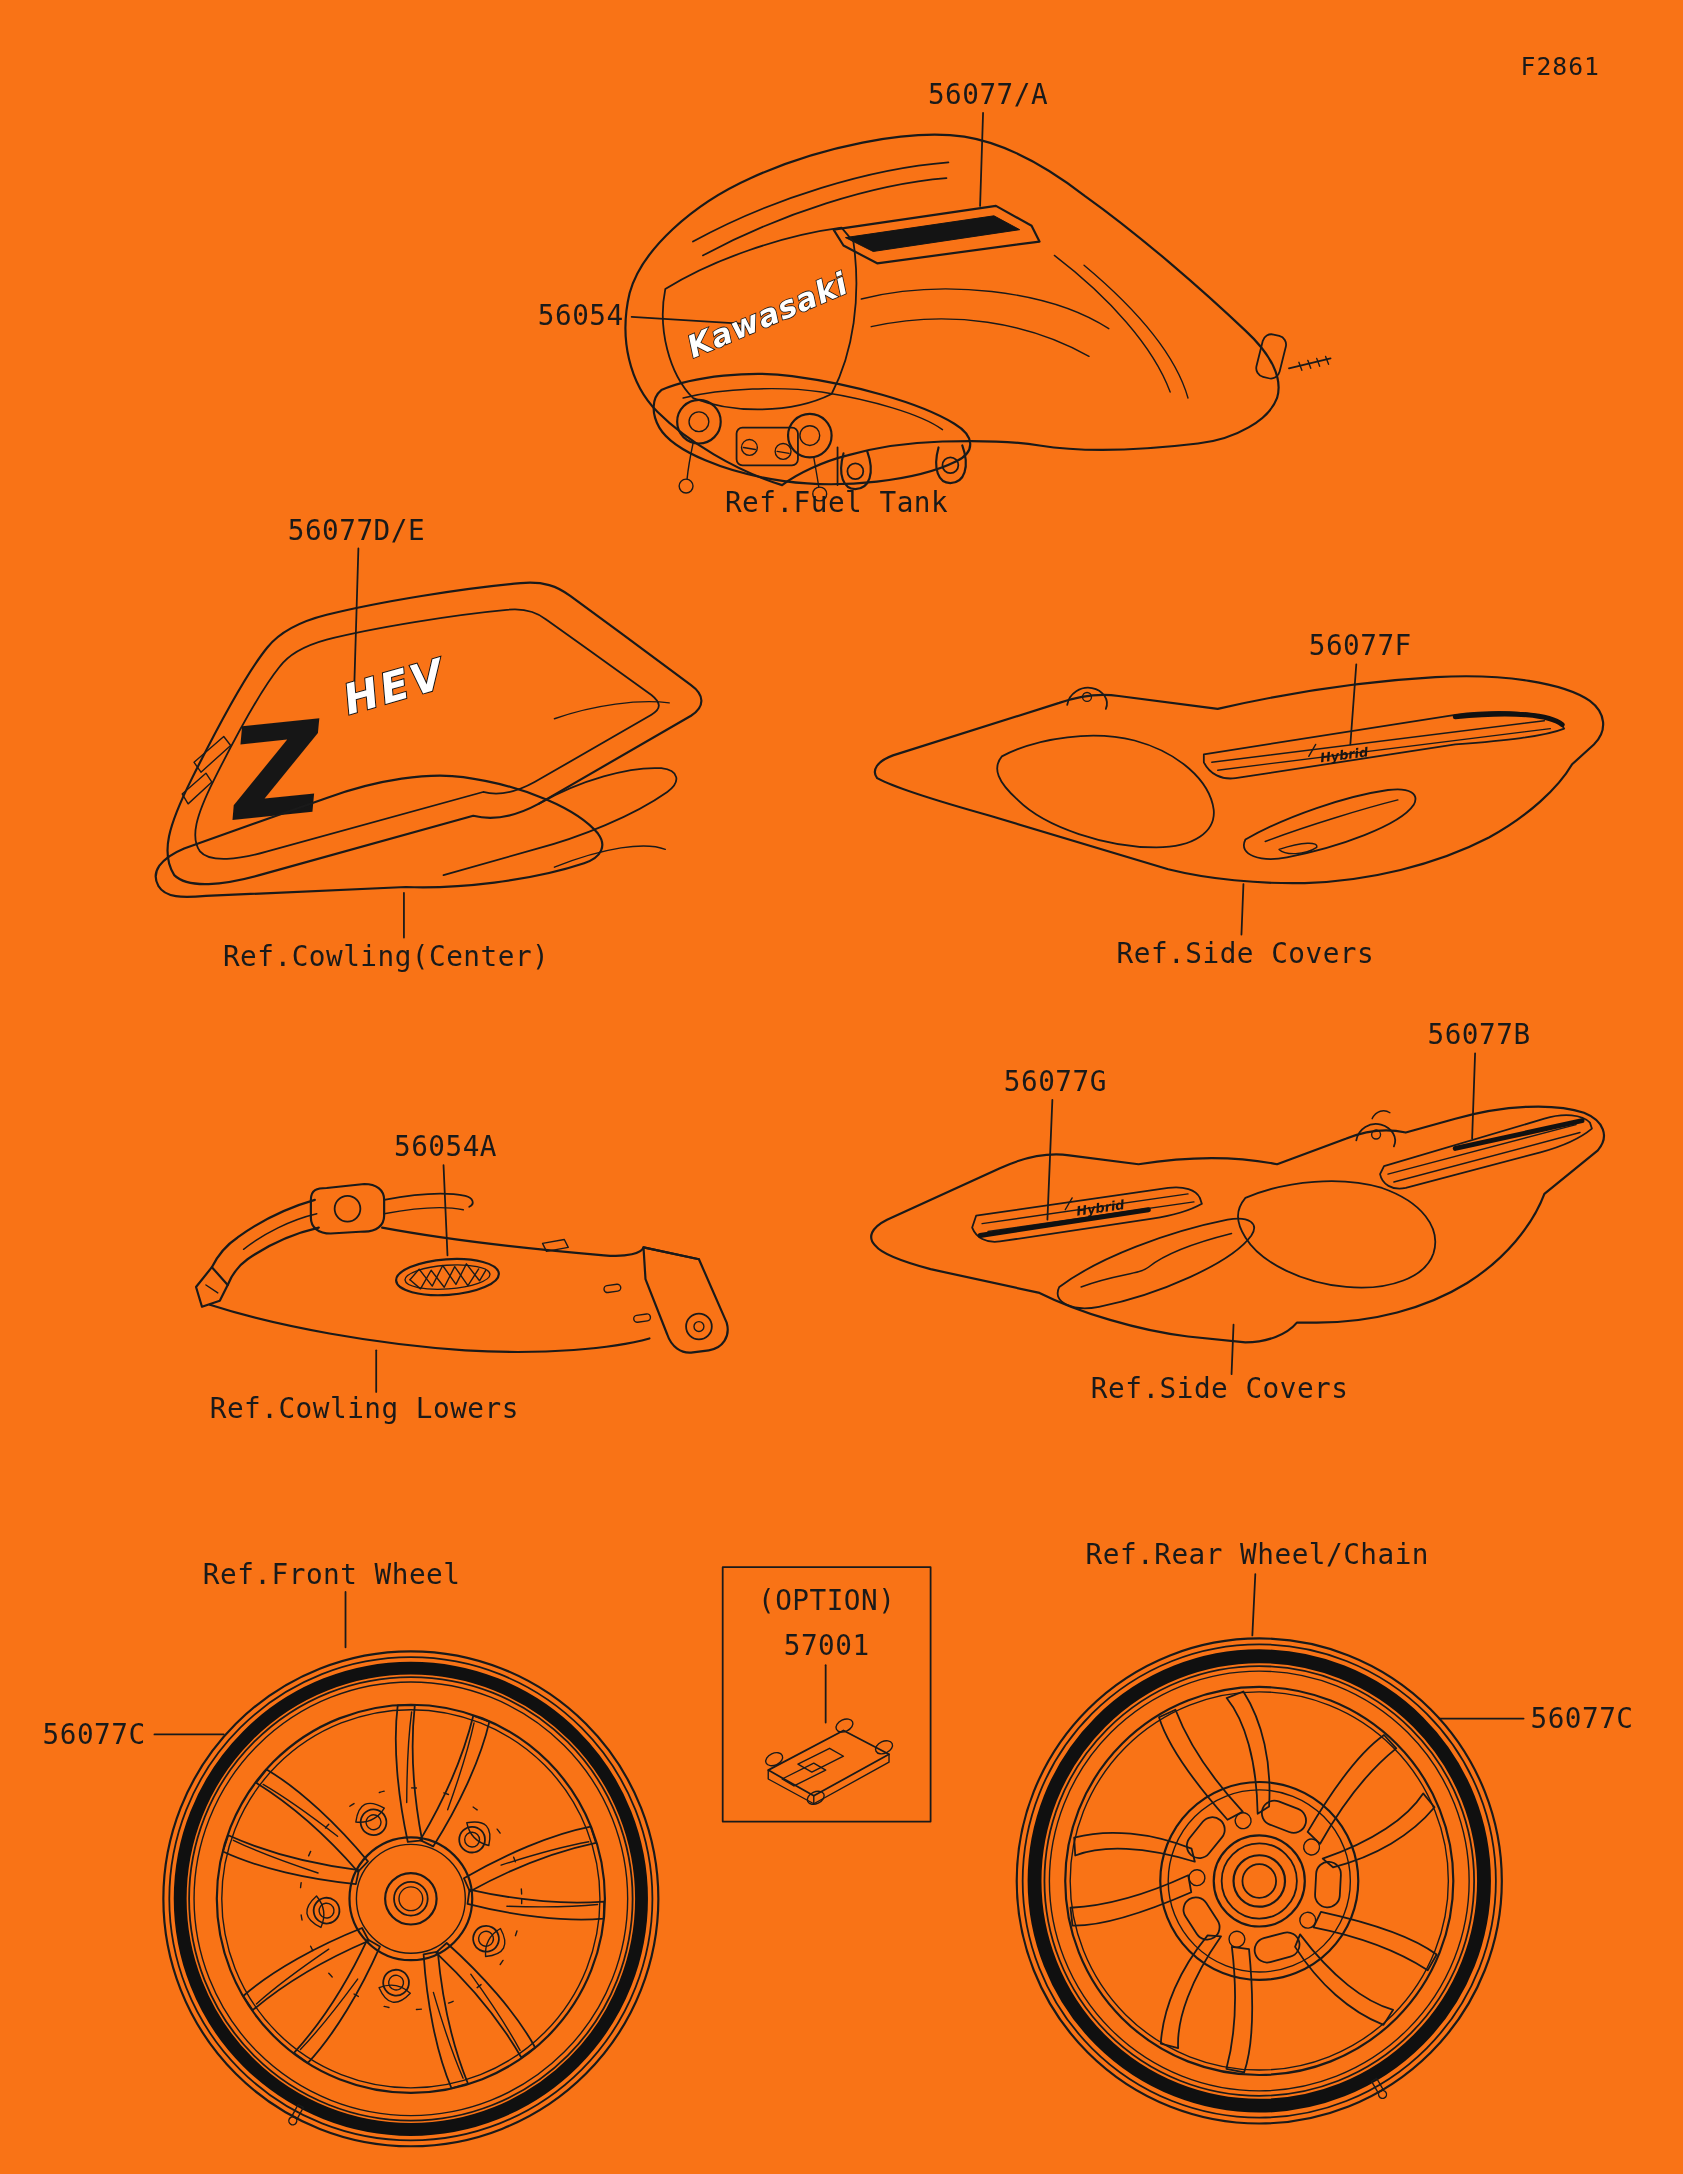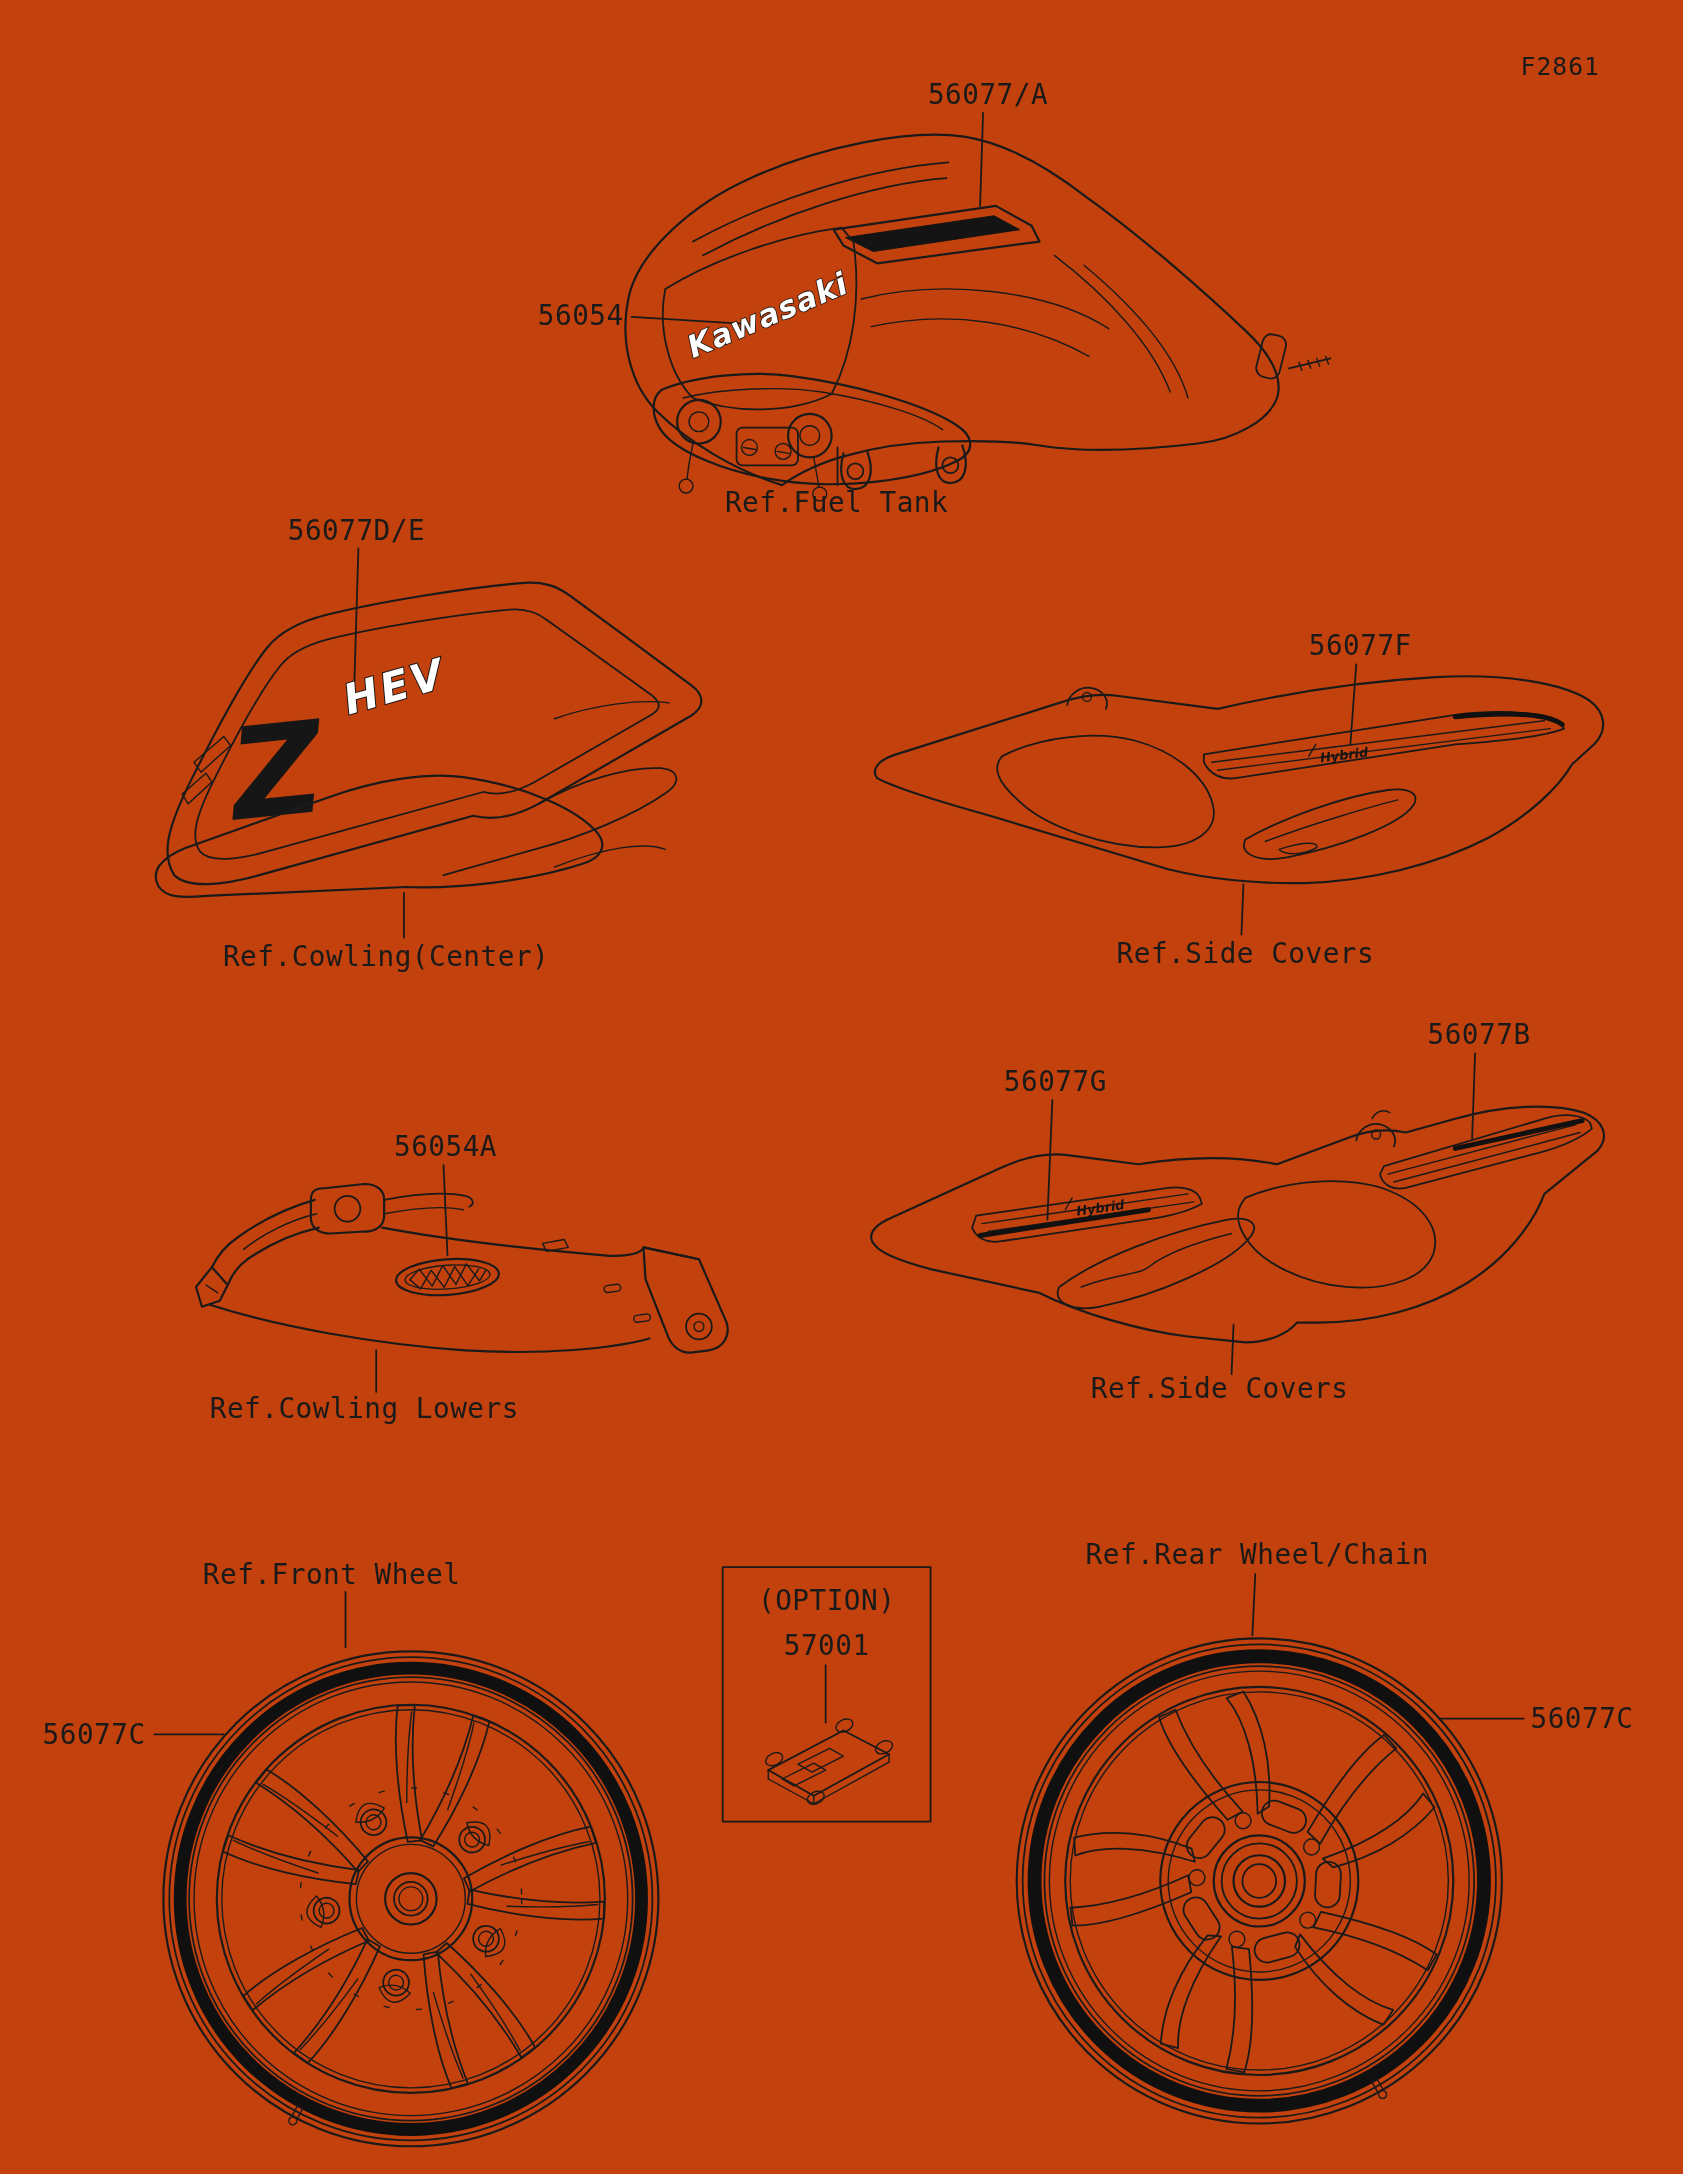--- a/index.html
+++ b/index.html
@@ -1,17 +1,17 @@
 <!DOCTYPE html>
 <html><head>
 <meta charset="utf-8">
 <style>
   html,body { margin:0; padding:0; background:#ffffff; }
   .canvas {
-    position:relative; width:1683px; height:2174px; background:#c2410c;
+    position:relative; width:1683px; height:2174px; background:#f97316;
     font-family:"DejaVu Sans Mono", monospace; overflow:hidden;
   }
   svg { display:block; }
   svg * { vector-effect:none; }
   .ln  { fill:none; stroke:#1a1a1a; stroke-width:2.2; stroke-linecap:round; stroke-linejoin:round; }
   .ln-thin { fill:none; stroke:#1a1a1a; stroke-width:1.4; stroke-linecap:round; stroke-linejoin:round; }
   .ln-med  { fill:none; stroke:#1a1a1a; stroke-width:1.8; stroke-linecap:round; stroke-linejoin:round; }
   .ln-heavy{ fill:none; stroke:#111;    stroke-width:5;   stroke-linecap:round; stroke-linejoin:round; }
   .fill-dark { fill:#141414; stroke:#141414; stroke-width:1; }
   .leader { fill:none; stroke:#1a1a1a; stroke-width:1.8; stroke-linecap:round; }

